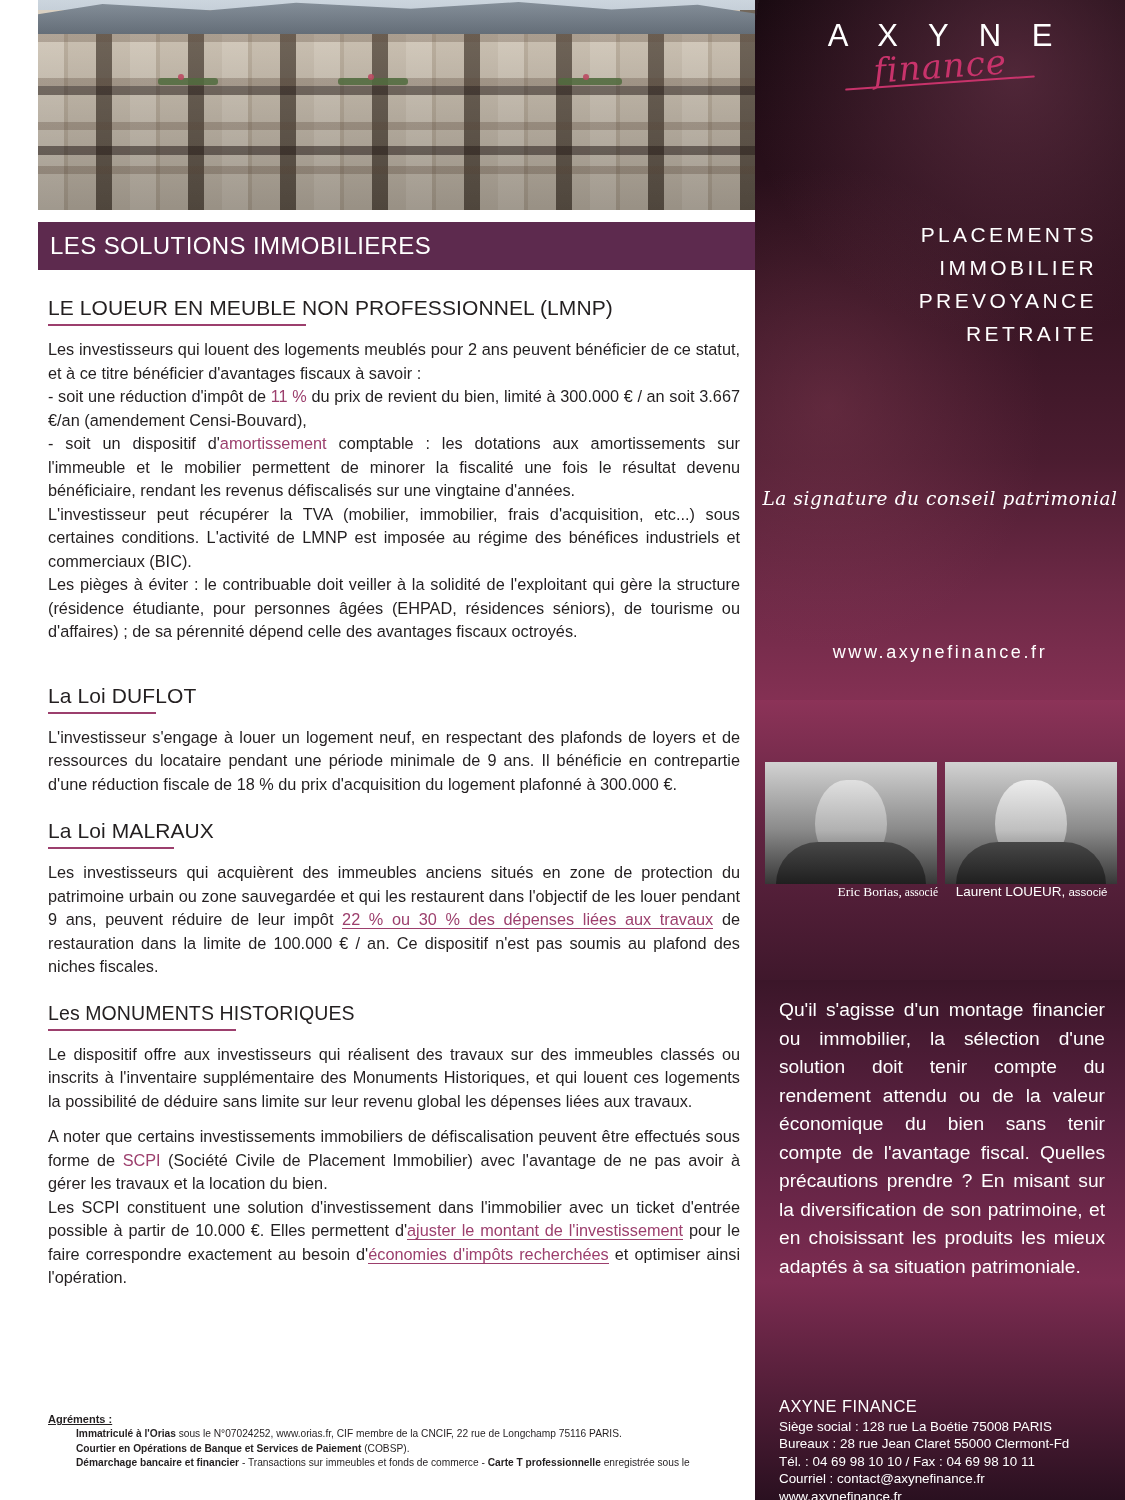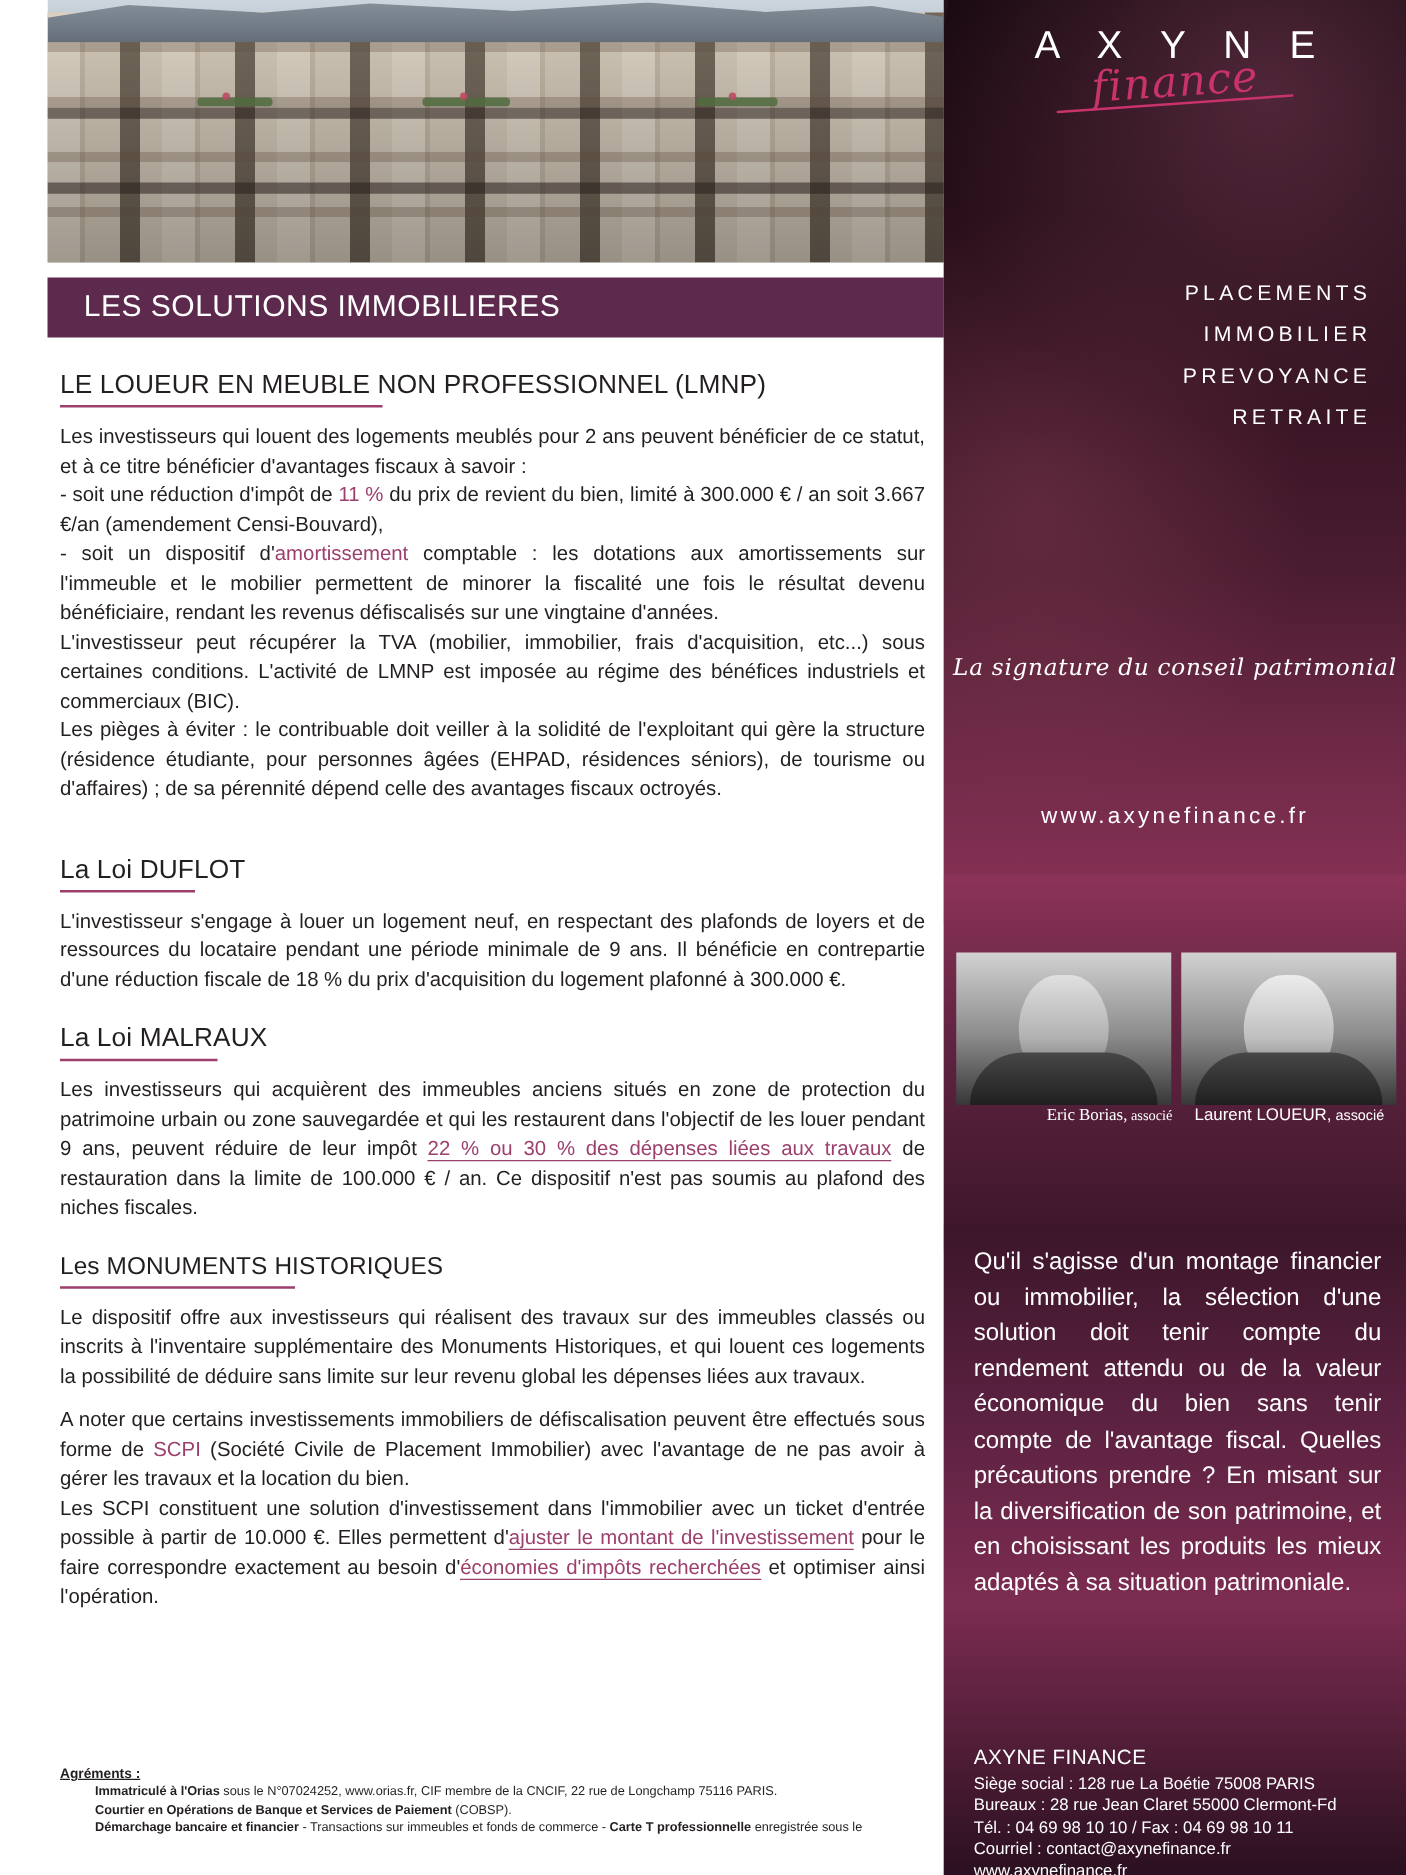--- a/index.html
+++ b/index.html
@@ -61,21 +61,21 @@
   .photo .veil{
     position:absolute;inset:0;background:linear-gradient(180deg,rgba(255,255,255,.06),rgba(0,0,0,.10));
   }
 
   .titlebar{
     position:absolute;left:38px;top:222px;width:717px;height:48px;
     background:#5d2a4e;
     display:flex;align-items:center;
   }
   .titlebar h1{
-    margin:17px;padding-left:12px;
+    margin:0;padding-left:12px;
     font-size:24px;font-weight:400;letter-spacing:.4px;color:#ffffff;
   }
 
   .content{position:absolute;left:48px;top:296px;width:692px;}
 
   h2.sec{
     margin:0 0 4px 0;font-size:21px;font-weight:400;color:#231f20;letter-spacing:.1px;
   }
   h2.sec.small{font-size:19.5px;}
   .rule{
@@ -144,26 +144,26 @@
     font-style:italic;font-size:34px;color:#c8336b;margin-top:-8px;letter-spacing:1px;
     transform:rotate(-4deg);
   }
   .logo .swash{
     width:190px;height:2px;background:#c8336b;margin:-4px auto 0 auto;
     transform:rotate(-4deg);border-radius:2px;
   }
 
   .menu{
     position:absolute;right:28px;top:218px;text-align:right;color:#ffffff;
-    font-size:17px;letter-spacing:3.4px;line-height:33px;
+    font-size:21px;letter-spacing:3.4px;line-height:33px;
   }
   .tagline{
     position:absolute;left:0;top:488px;width:370px;text-align:center;
     font-family:"DejaVu Serif", serif;font-style:italic;
-    color:#ffffff;font-size:18.5px;letter-spacing:.6px;margin-top:36px;
+    color:#ffffff;font-size:18.5px;letter-spacing:.6px;
   }
   .weburl{
     position:absolute;left:0;top:642px;width:370px;text-align:center;
     color:#ffffff;font-size:18px;letter-spacing:2.6px;
   }
 
   .portraits{
     position:absolute;left:10px;top:762px;width:352px;height:122px;
     display:flex;gap:8px;
   }

